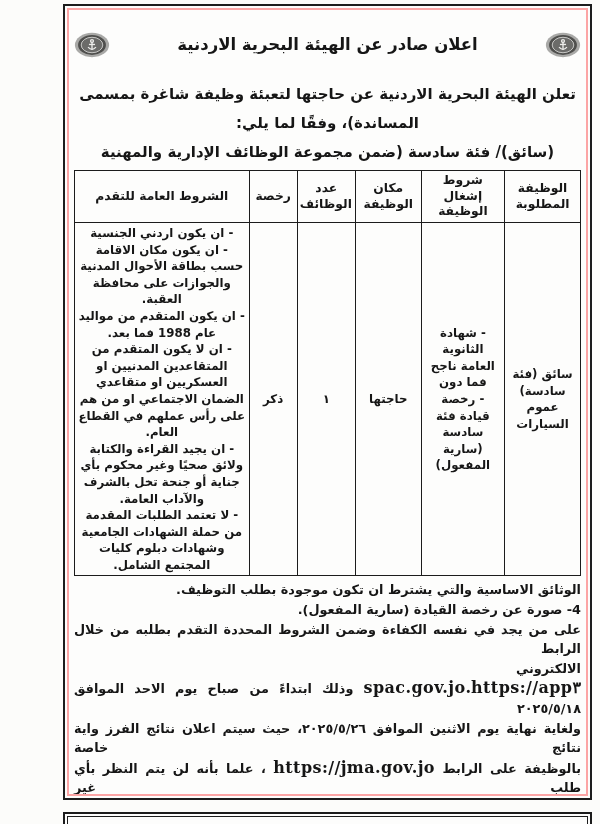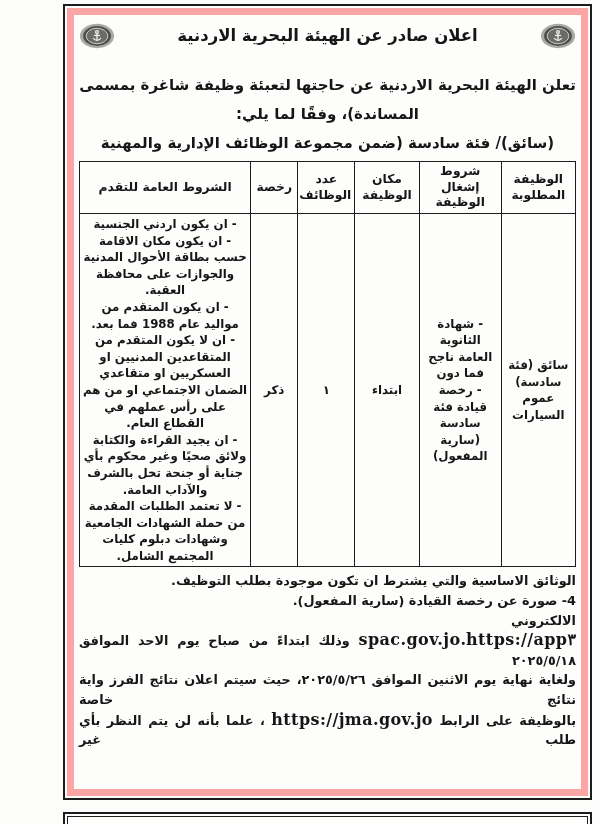--- a/index.html
+++ b/index.html
@@ -6,22 +6,22 @@
   body{
     width:600px;height:824px;position:relative;overflow:hidden;
     background:#fcfcfa;color:#161616;
     font-family:"DejaVu Sans",sans-serif;font-weight:bold;
   }
   .main-frame{
     position:absolute;top:4px;left:63px;right:8px;height:796px;
     border:2.5px solid #1c1c1c;padding:2px;background:#fdfdfc;box-sizing:border-box;
   }
   .frame-inner{
-    border:7px solid #fca5a5;height:100%;box-sizing:border-box;
-    padding:2px 5px;overflow:hidden;
+    border:2px solid #fca5a5;height:100%;box-sizing:border-box;
+    padding:16px 5px;overflow:hidden;
   }
   .masthead{display:flex;align-items:center;height:38px;}
   .logo{width:36px;height:28px;flex:0 0 auto;}
   .page-title{flex:1;text-align:center;font-size:16.5px;margin:0;line-height:20px;}
   .intro{text-align:center;font-size:15px;line-height:29px;margin-top:16px;}
   table.vacancy{
     width:100%;border-collapse:collapse;table-layout:fixed;margin-top:3px;
   }
   table.vacancy th,table.vacancy td{
     border:1.5px solid #1c1c1c;text-align:center;vertical-align:middle;
@@ -103,39 +103,40 @@
           <th>الشروط العامة للتقدم</th>
         </tr>
       </thead>
       <tbody>
         <tr>
           <td>سائق (فئة سادسة) عموم السيارات</td>
           <td>
             <span class="req-item">- شهادة الثانوية العامة ناجح فما دون</span>
             <span class="req-item">- رخصة قيادة فئة سادسة (سارية المفعول)</span>
           </td>
-          <td>ابتداء</td>
+          <td>حاجتها</td>
           <td>١</td>
           <td>ذكر</td>
           <td class="cell-conditions">
             <span class="cond-item">- ان يكون اردني الجنسية</span>
             <span class="cond-item">- ان يكون مكان الاقامة حسب بطاقة الأحوال المدنية والجوازات على محافظة العقبة.</span>
             <span class="cond-item">- ان يكون المتقدم من مواليد عام 1988 فما بعد.</span>
             <span class="cond-item">- ان لا يكون المتقدم من المتقاعدين المدنيين او العسكريين او متقاعدي الضمان الاجتماعي او من هم على رأس عملهم في القطاع العام.</span>
             <span class="cond-item">- ان يجيد القراءة والكتابة ولائق صحيًا وغير محكوم بأي جناية أو جنحة تخل بالشرف والآداب العامة.</span>
             <span class="cond-item">- لا تعتمد الطلبات المقدمة من حملة الشهادات الجامعية وشهادات دبلوم كليات المجتمع الشامل.</span>
           </td>
         </tr>
       </tbody>
     </table>
 
     <div class="bottom">
       <div class="ln">الوثائق الاساسية والتي يشترط ان تكون موجودة بطلب التوظيف.</div>
       <div class="ln">4- صورة عن رخصة القيادة (سارية المفعول).</div>
 
+      <div class="ln just">على من يجد في نفسه الكفاءة وضمن الشروط المحددة التقدم بطلبه من خلال الرابط</div>
       <div class="ln">الالكتروني</div>
       <div class="ln just"><span class="url">https://app٣.spac.gov.jo</span><span> وذلك ابتداءً من صباح يوم الاحد الموافق ٢٠٢٥/٥/١٨</span></div>
       <div class="ln just">ولغاية نهاية يوم الاثنين الموافق ٢٠٢٥/٥/٢٦، حيث سيتم اعلان نتائج الفرز واية نتائج خاصة</div>
       <div class="ln just"><span>بالوظيفة على الرابط </span><span class="url">https://jma.gov.jo</span><span> ، علما بأنه لن يتم النظر بأي طلب غير</span></div>
 
     </div>
 
   </div>
 </div>
 

